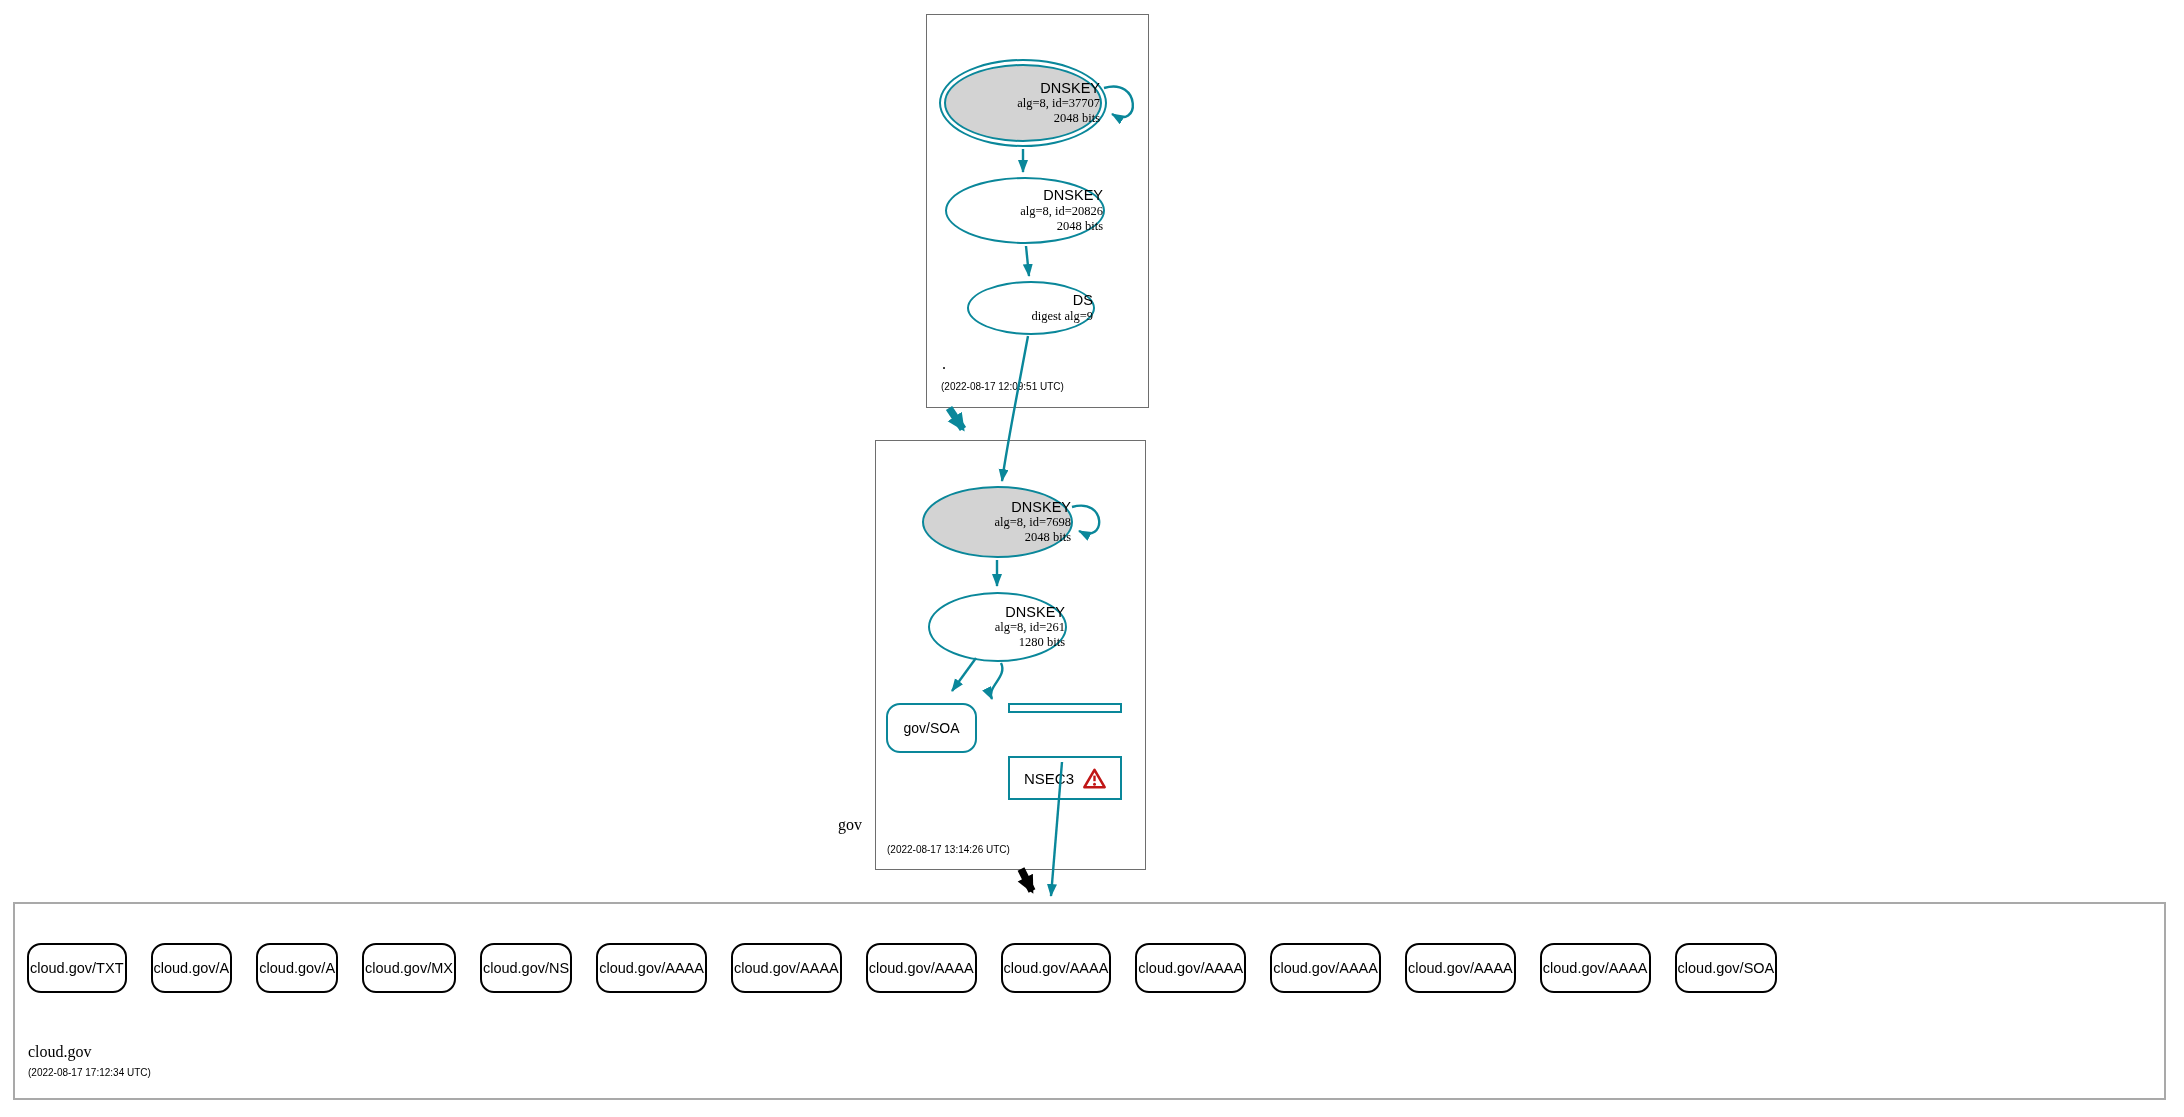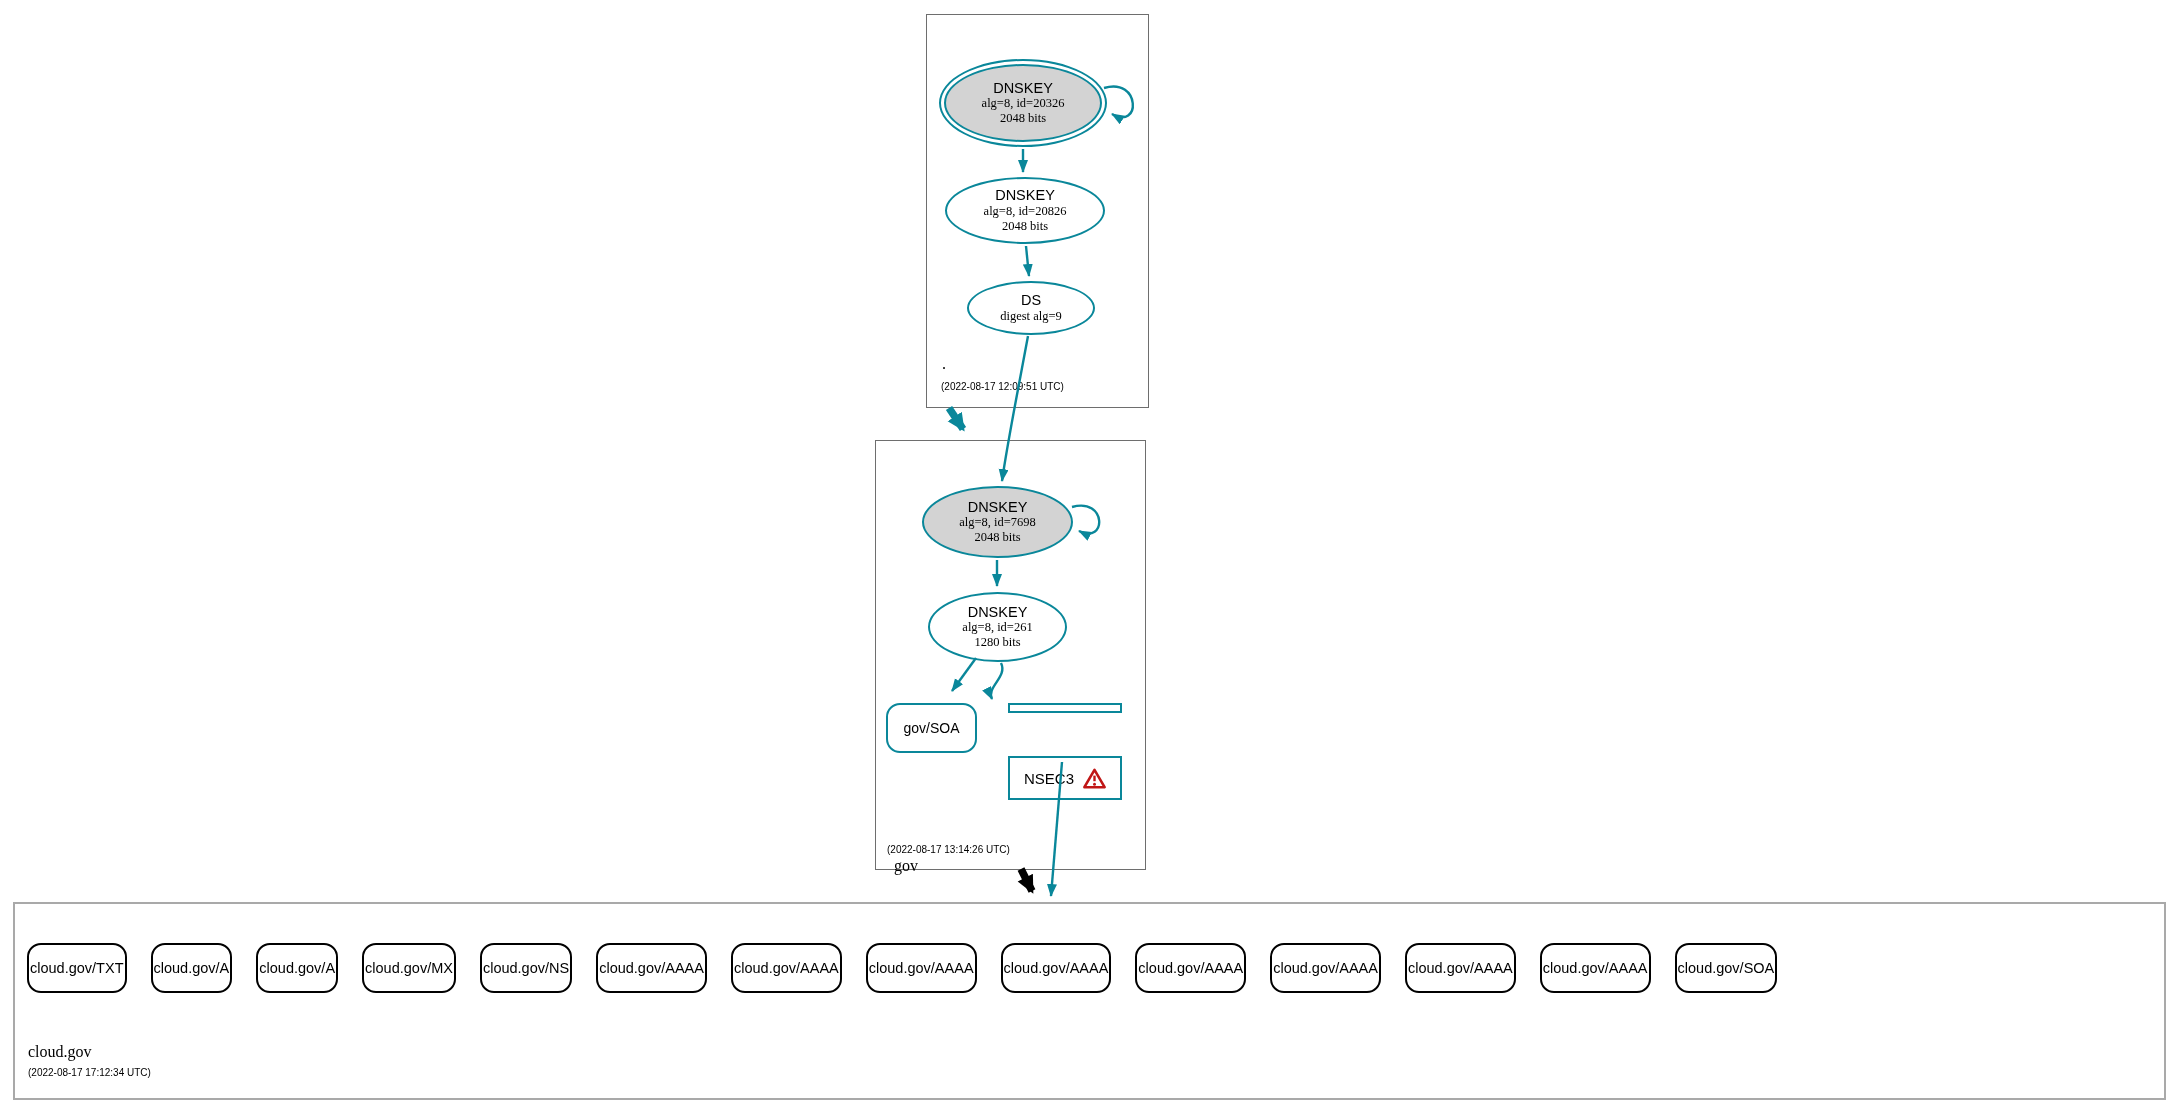--- a/index.html
+++ b/index.html
@@ -7,21 +7,21 @@
     position:relative;width:2184px;height:1117px;background:#ffffff;
     font-family:"Liberation Sans",sans-serif;color:#000;overflow:hidden;
     --teal:#0a879a; --warn:#c01616; --kskfill:#d3d3d3;
   }
   .zonebox{position:absolute;background:#fff;border:1.5px solid #6e6e6e;box-sizing:border-box;}
   .zonebox.cloud{border:2px solid #a9a9a9;}
   .zone-name{position:absolute;font-family:"Liberation Serif",serif;font-size:16px;line-height:1;}
   .zone-ts{position:absolute;font-family:Liberation Sans, sans-serif;font-size:10px;line-height:1;}
   .ellipse{
     position:absolute;border:2.5px solid var(--teal);border-radius:50%;
-    background:#fff;display:flex;flex-direction:column;align-items:center;justify-content:center;
+    background:#fff;display:flex;flex-direction:column;align-items:flex-end;justify-content:center;
     text-align:center;box-sizing:border-box;
   }
   .ellipse.gray{background:var(--kskfill);}
   .ellipse .title{font-size:14.5px;line-height:1.15;}
   .ellipse .detail{font-family:"Liberation Serif",serif;font-size:12.5px;line-height:1.2;}
   .rrnode{
     border:2.5px solid #000;border-radius:14px;height:50px;box-sizing:border-box;
     display:flex;align-items:center;padding:0 1px;font-size:14.5px;background:#fff;white-space:nowrap;
   }
   .rrrow{position:absolute;left:27px;top:943px;display:flex;gap:24px;}
@@ -41,30 +41,30 @@
 
 <div class="canvas">
 
   <div class="zonebox" style="left:926px;top:14px;width:223px;height:394px;"></div>
   <div class="zonebox" style="left:875px;top:440px;width:271px;height:430px;"></div>
   <div class="zonebox cloud" style="left:13px;top:902px;width:2153px;height:198px;"></div>
 
   <div class="zone-name" style="left:942px;top:356px;">.</div>
   <div class="zone-ts" style="left:941px;top:382px;">(2022-08-17 12:09:51 UTC)</div>
 
-  <div class="zone-name" style="left:894px;top:817px;margin-top:41px;">gov</div>
+  <div class="zone-name" style="left:838px;top:817px;">gov</div>
   <div class="zone-ts" style="left:887px;top:845px;">(2022-08-17 13:14:26 UTC)</div>
 
   <div class="zone-name" style="left:28px;top:1044px;">cloud.gov</div>
   <div class="zone-ts" style="left:28px;top:1068px;">(2022-08-17 17:12:34 UTC)</div>
 
   <div class="ellipse" style="left:939px;top:59px;width:168px;height:88px;"></div>
   <div class="ellipse gray" style="left:944px;top:64px;width:158px;height:78px;">
     <div class="title">DNSKEY</div>
-    <div class="detail">alg=8, id=20326</div>
+    <div class="detail">alg=8, id=37707</div>
     <div class="detail">2048 bits</div>
   </div>
 
   <div class="ellipse" style="left:945px;top:177px;width:160px;height:67px;">
     <div class="title">DNSKEY</div>
     <div class="detail">alg=8, id=20826</div>
     <div class="detail">2048 bits</div>
   </div>
 
   <div class="ellipse" style="left:967px;top:281px;width:128px;height:54px;">

